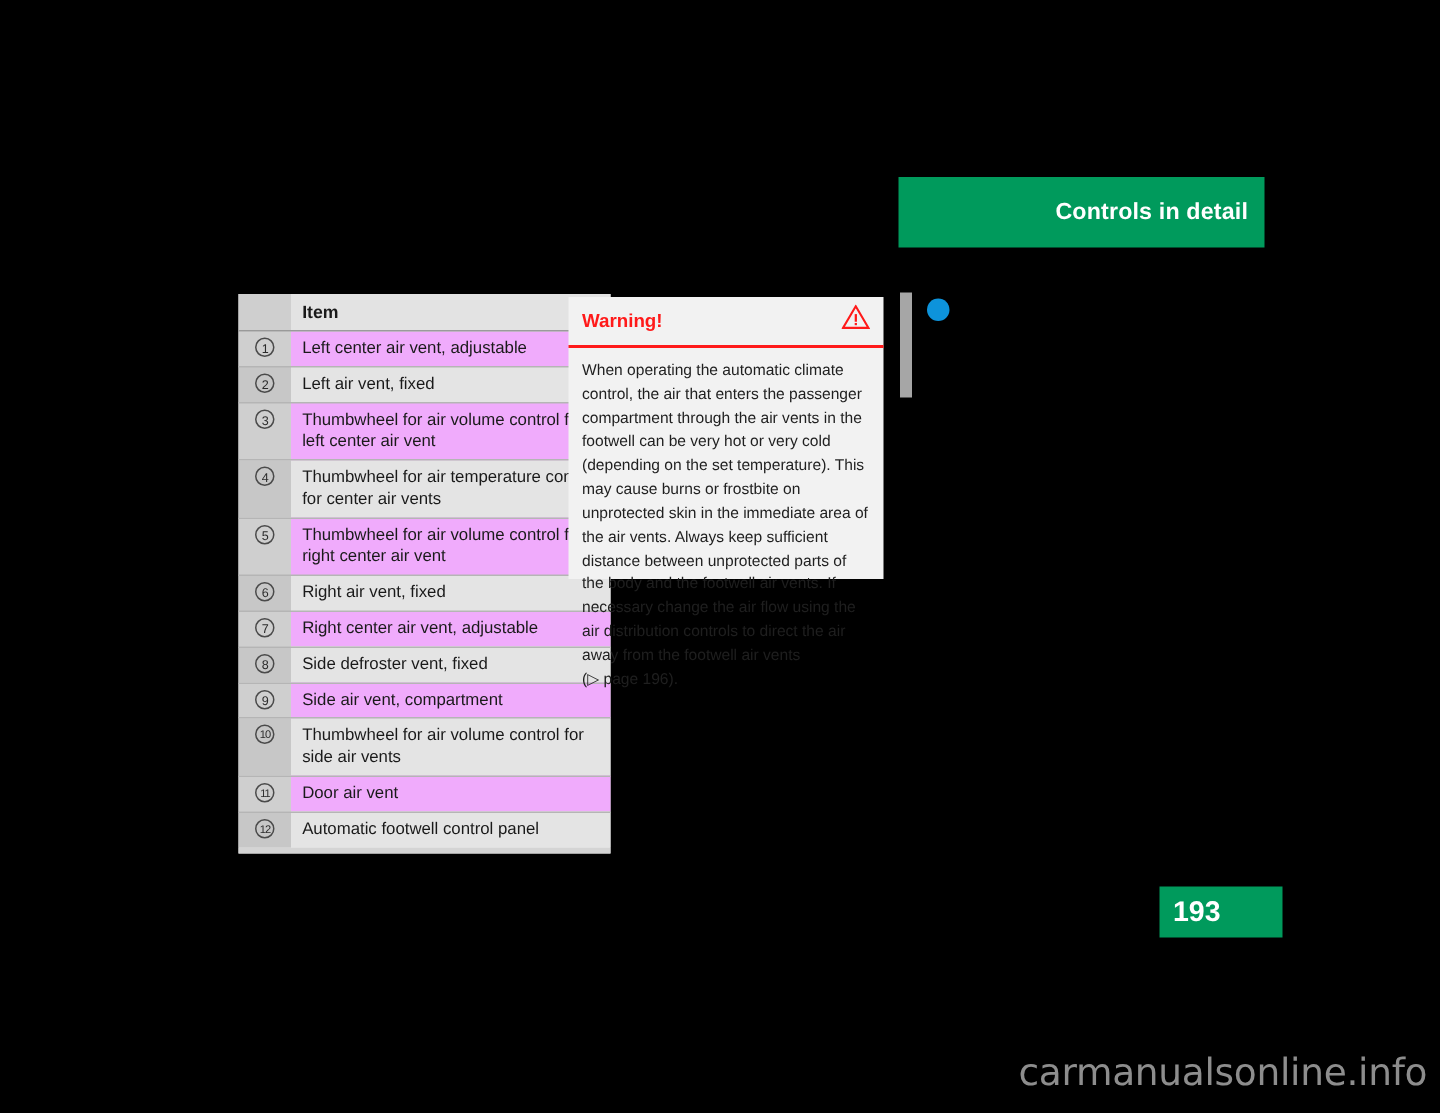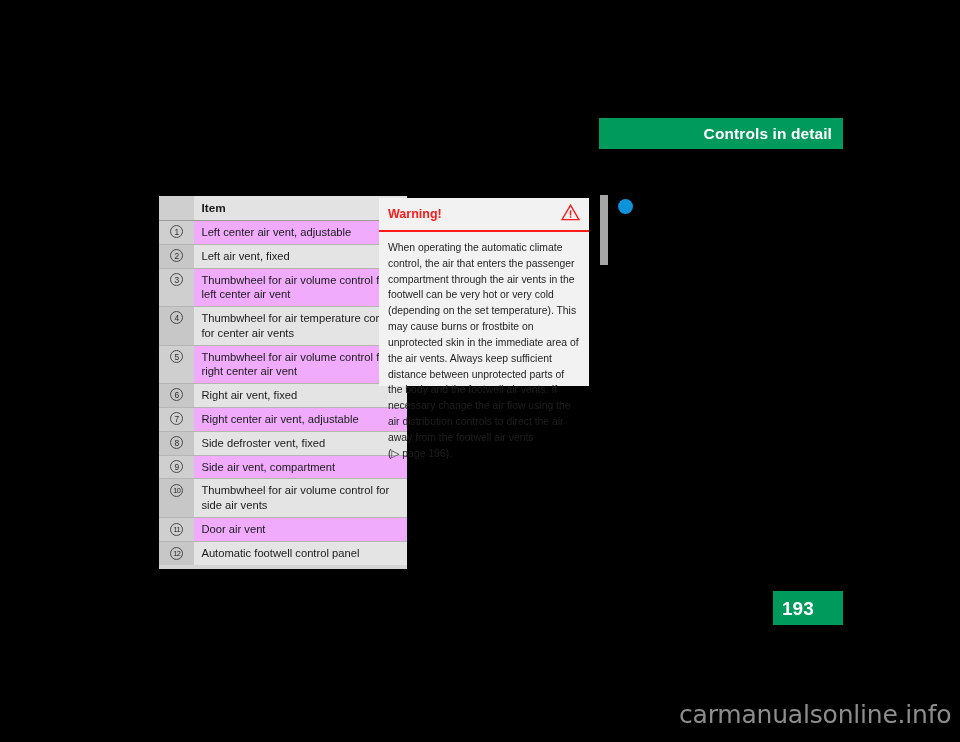--- a/index.html
+++ b/index.html
@@ -15,42 +15,42 @@
     font-family: "Liberation Sans", sans-serif;
     -webkit-font-smoothing: antialiased;
   }
 
   
   .chapter-header {
     position: absolute;
     left: 599px;
     top: 118px;
     width: 244px;
-    height: 31px;
+    height: 47px;
     background: #009a5c;
     display: flex;
     align-items: center;
     justify-content: flex-end;
     box-sizing: border-box;
     padding-right: 11px;
   }
   .chapter-header .title {
     color: #ffffff;
     font-size: 15.5px;
     font-weight: bold;
     letter-spacing: 0.1px;
     line-height: 1;
   }
 
   
   .page-tab {
     position: absolute;
     left: 773px;
     top: 591px;
-    width: 70px;
+    width: 82px;
     height: 34px;
     background: #009a5c;
     display: flex;
     align-items: center;
     box-sizing: border-box;
     padding-left: 9px;
   }
   .page-tab .num {
     color: #ffffff;
     font-size: 19px;

